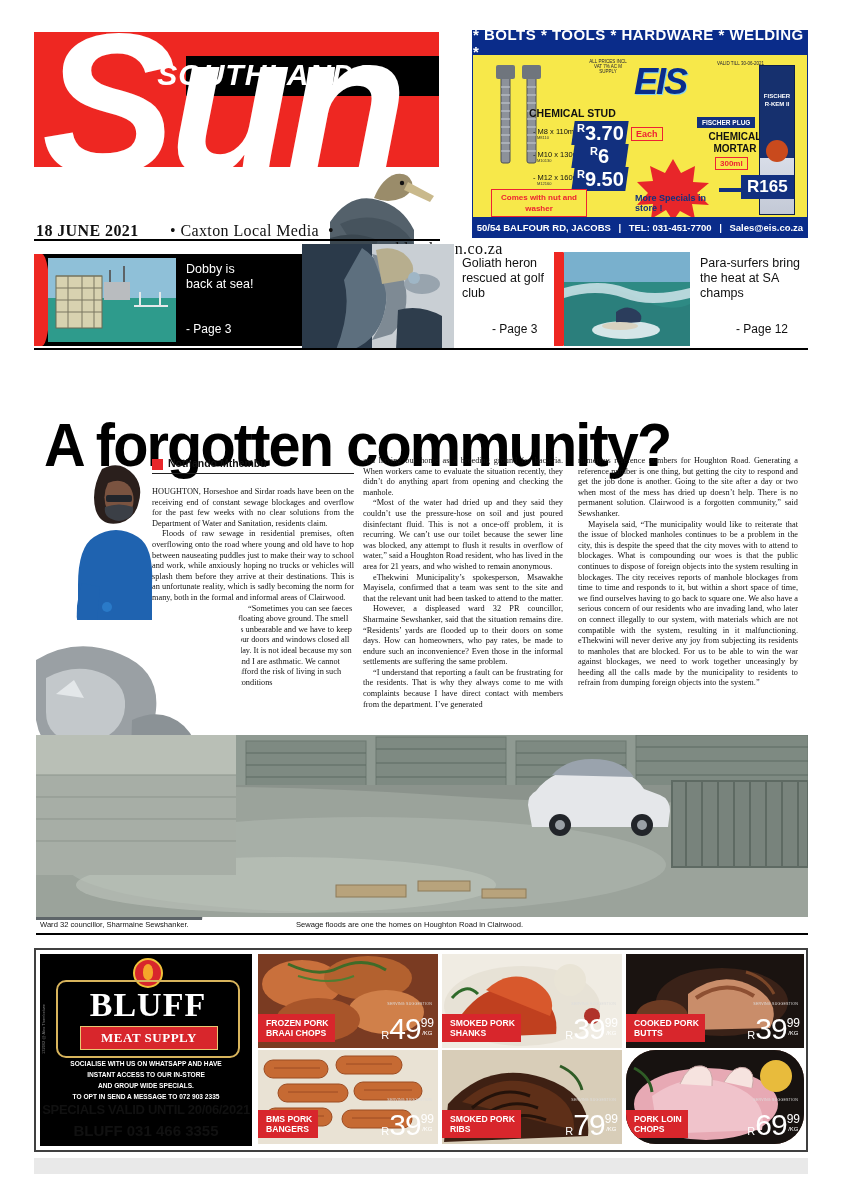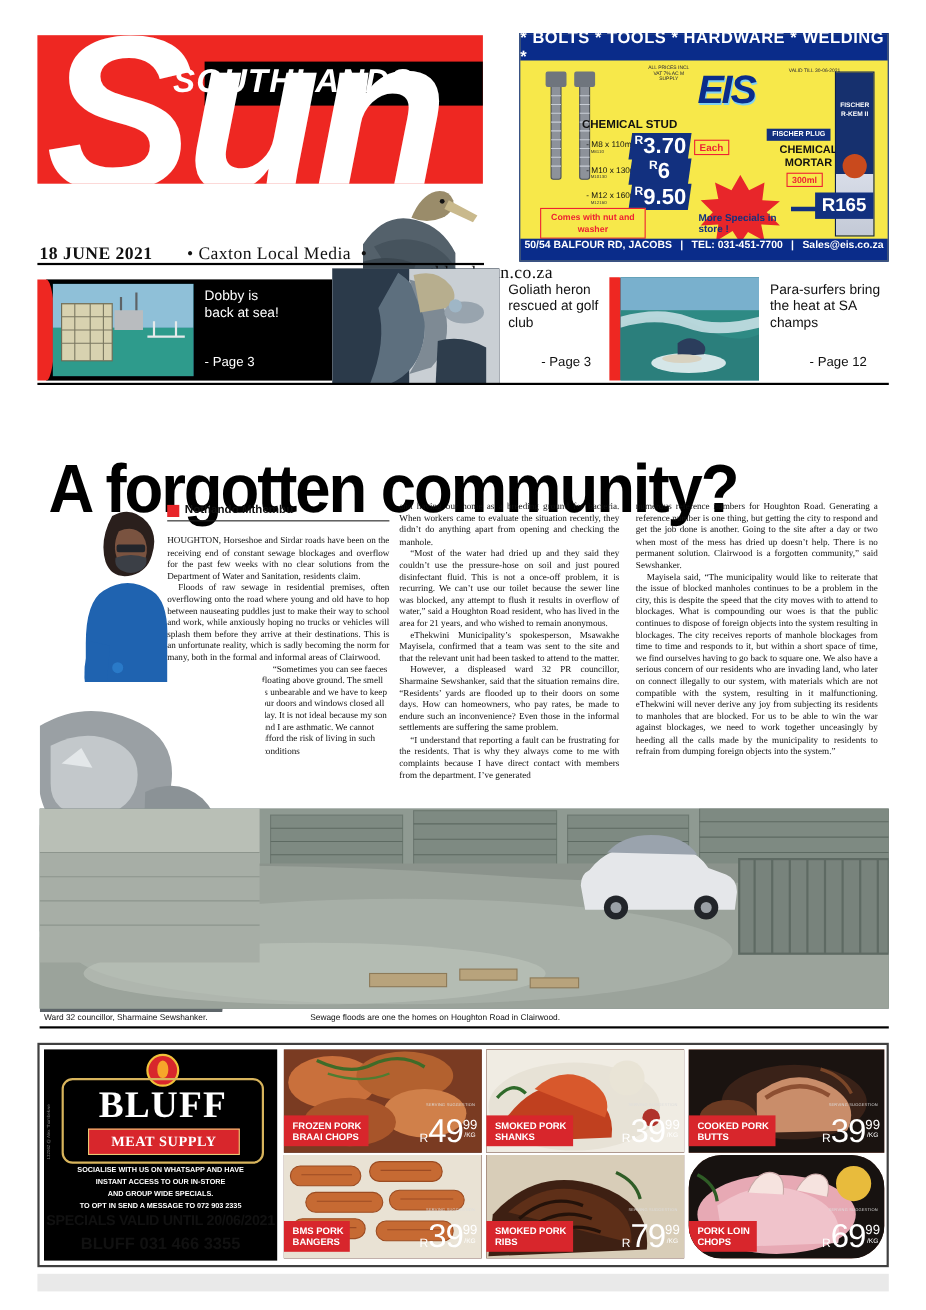--- a/index.html
+++ b/index.html
@@ -28,21 +28,21 @@
   .rule-top{position:absolute;left:34px;top:239px;width:406px;height:2px;background:#000;}
 
   
   .topad{position:absolute;left:472px;top:30px;width:336px;height:208px;
          background:#f7e84a;border:1px solid #0a2c8a;box-sizing:border-box;}
   .topad-band{position:absolute;left:0;top:0;right:0;height:24px;background:#0a2c8a;
          color:#fff;font-family:"Liberation Sans",sans-serif;font-weight:bold;font-size:15px;
          letter-spacing:.5px;display:flex;align-items:center;justify-content:center;}
   .topad-foot{position:absolute;left:0;right:0;bottom:0;height:20px;background:#0a2c8a;
          color:#fff;font-family:"Liberation Sans",sans-serif;font-weight:bold;font-size:9.5px;
-         display:flex;align-items:flex-start;justify-content:space-around;}
+         display:flex;align-items:center;justify-content:space-around;}
   .eis-logo{position:absolute;left:128px;top:28px;width:118px;height:46px;}
   .eis-logo .eis-text{position:absolute;left:0;top:2px;width:100%;text-align:center;
         font-family:"Liberation Sans",sans-serif;font-weight:bold;font-style:italic;
         font-size:36px;color:#0a2c8a;letter-spacing:-2px;
         text-shadow:1px 1px 0 #7fd0f0;}
   .eis-small{position:absolute;font-size:4.5px;color:#223;font-family:"Liberation Sans",sans-serif;
         line-height:5px;}
   .stud-title{position:absolute;left:56px;top:76px;font-family:"Liberation Sans",sans-serif;
         font-weight:bold;font-size:10.5px;color:#111;}
   .stud-line{position:absolute;font-family:"Liberation Sans",sans-serif;font-size:7.5px;color:#111;}
@@ -112,21 +112,21 @@
   .col p.first{text-indent:0;}
 
   .portrait{position:absolute;left:74px;top:455px;width:82px;height:300px;overflow:hidden;}
 
   .mainphoto{position:absolute;left:36px;top:735px;width:772px;height:182px;overflow:hidden;
        background:#7e8a86;}
   .rubble{position:absolute;left:36px;top:620px;width:205px;height:300px;overflow:hidden;}
 
   .caption{position:absolute;top:920px;font-family:"Liberation Sans",sans-serif;
        font-size:7.6px;color:#111;}
-  .cap1{left:40px;} .cap2{left:237px;padding-left:45px;}
+  .cap1{left:40px;} .cap2{left:251px;padding-left:45px;}
   .rule-cap{position:absolute;left:36px;top:933px;width:772px;height:2px;background:#000;}
 
   
   .botad{position:absolute;left:34px;top:948px;width:774px;height:204px;
         border:2px solid #404040;box-sizing:border-box;background:#fff;}
   .bms{position:absolute;left:4px;top:4px;width:212px;height:192px;background:#000;}
   .bms-side{position:absolute;left:1px;top:10px;width:8px;height:90px;color:#777;
         font-family:"Liberation Sans",sans-serif;font-size:4px;
         writing-mode:vertical-rl;transform:rotate(180deg);}
   .bms-flame{position:absolute;left:50%;top:4px;margin-left:-13px;width:26px;height:26px;

